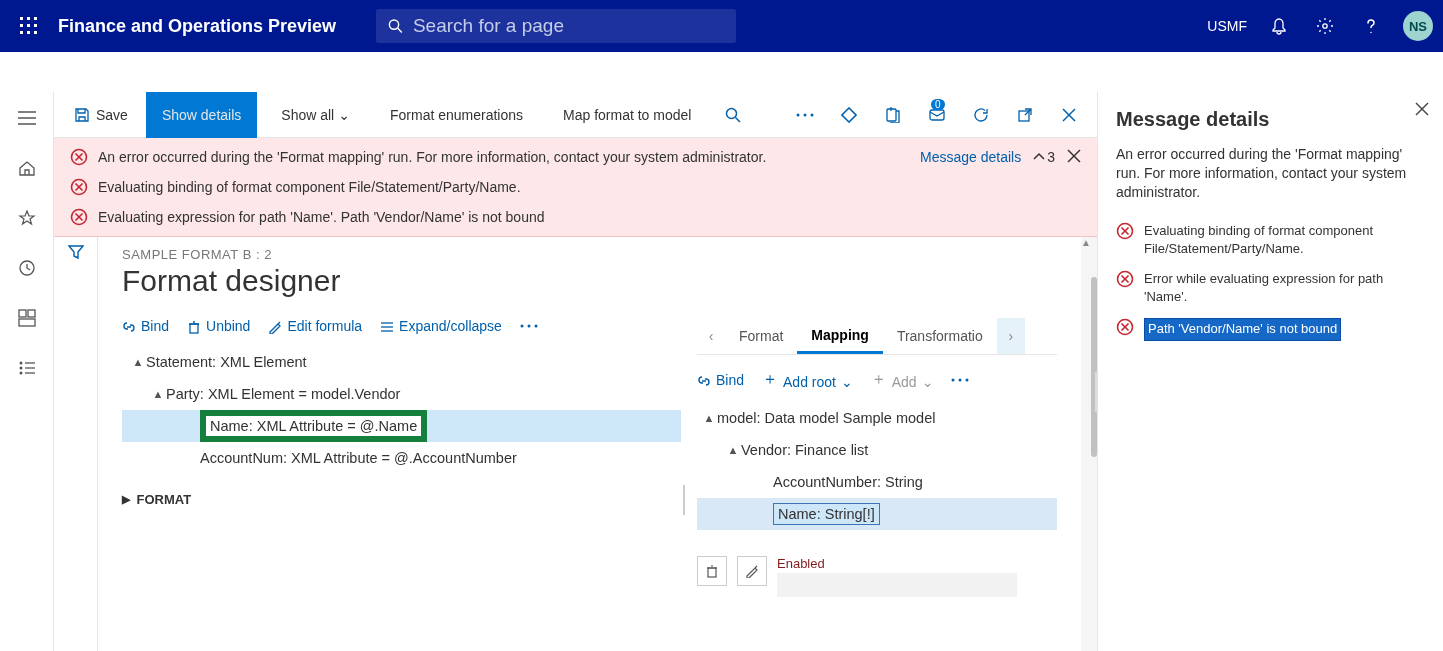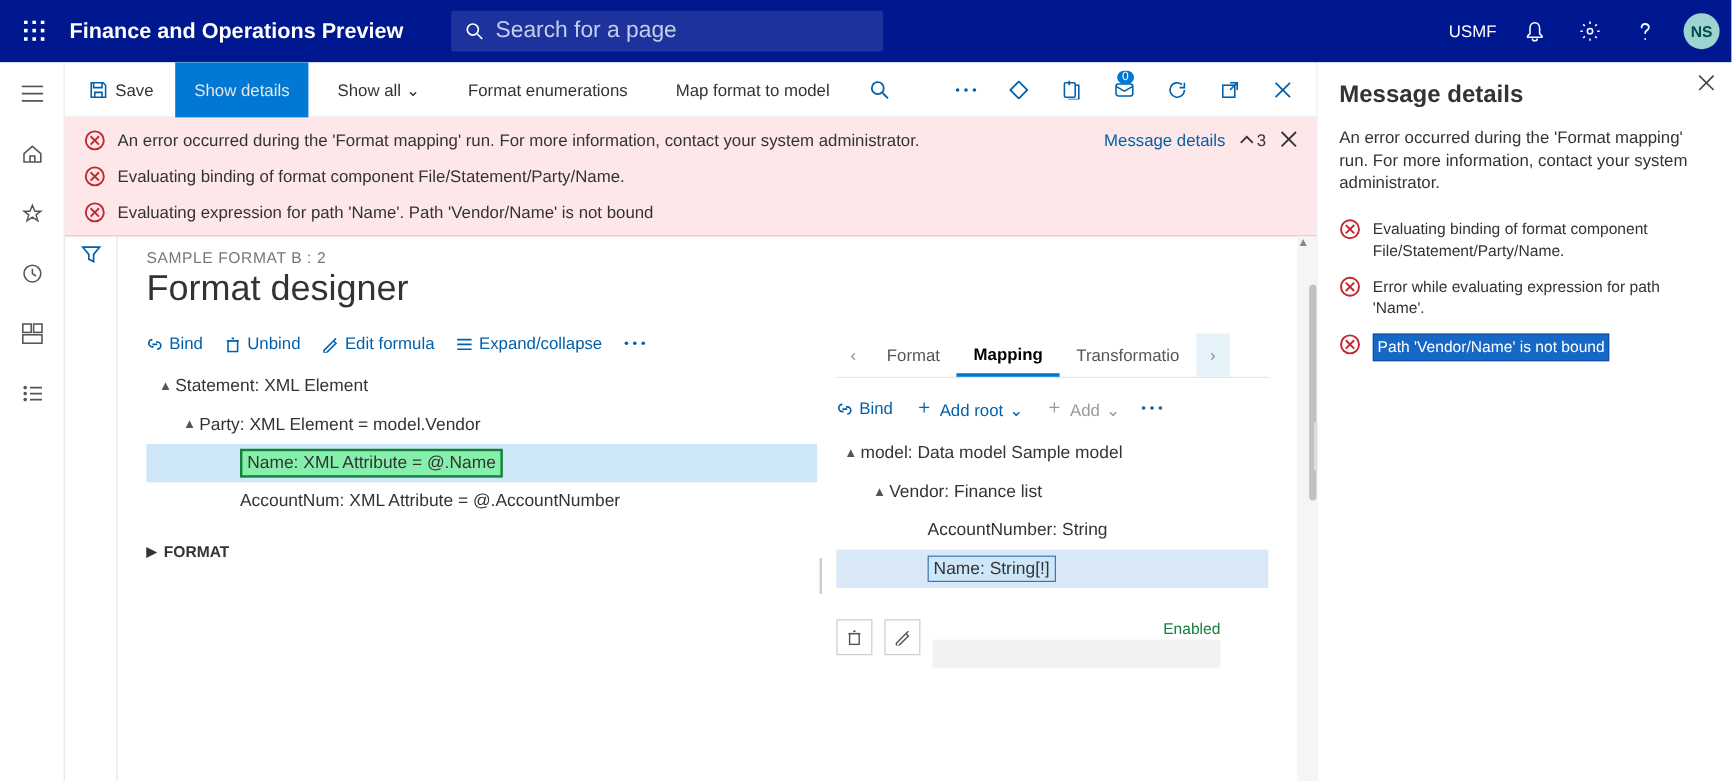--- a/index.html
+++ b/index.html
@@ -1,17 +1,17 @@
 <!DOCTYPE html>
 <html><head>
 <meta charset="utf-8">
 <style>
 * { box-sizing: border-box; margin: 0; padding: 0; }
 body { font-family: "Segoe UI", -apple-system, sans-serif; font-size: 14px; color: #333; overflow: hidden; }
-.app { display: flex; flex-direction: column; height: 651px; width: 1443px; }
+.app { display: flex; flex-direction: column; height: 651px; width: 1443px; gap: 40px; }
 
 
 .header { background: #00188f; color: #fff; height: 52px; display: flex; align-items: center; padding: 0 10px; }
 .header .waffle { width: 38px; height: 38px; display:flex; align-items:center; justify-content:center; cursor:pointer; }
 .header .app-title { font-size: 18px; font-weight: 600; margin-left: 10px; margin-right: 40px; white-space: nowrap; }
 .header .searchbox { display: flex; align-items: center; background: #1d329c; border-radius: 2px; height: 34px; width: 360px; padding: 0 12px; gap: 10px; }
 .header .searchbox input { background: transparent; border: none; color: #f97316; font-size: 19px; width: 100%; outline: none; }
 .header .searchbox input::placeholder { color: #c5cde9; }
 .header .spacer { flex: 1; }
 .header .right-items { display:flex; align-items:center; gap: 18px; }
@@ -60,21 +60,21 @@
 .pane-toolbar { display:flex; align-items:center; gap:18px; color:#0060ac; margin-bottom:12px; flex-wrap:wrap; }
 .pane-toolbar .tb-item { display:flex; align-items:flex-end; gap:5px; cursor:pointer; }
 .pane-toolbar .tb-item.disabled { color:#999; cursor:default; }
 .tree { font-size:14.5px; }
 .tree-row { display:flex; align-items:center; height:32px; padding-left:0; }
 .tree-row .caret { width:16px; text-align:center; color:#555; font-size:11px; }
 .tree-row.l1 { padding-left: 8px; }
 .tree-row.l2 { padding-left: 28px; }
 .tree-row.l3 { padding-left: 62px; }
 .tree-row.sel { background:#cde7f8; }
-.tree-row.sel .node-label { border:2px solid #15803d; padding:2px 4px; background:#86efac; }
+.tree-row.sel .node-label { border:6px solid #15803d; padding:2px 4px; background:#ffffff; }
 .node-label { padding:2px 0; }
 
 .splitter-v { width:6px; cursor:col-resize; position:relative; }
 .splitter-v::after { content:""; position:absolute; left:2px; top:50%; width:2px; height:30px; background:#ccc; }
 
 .right-pane { width:370px; display:flex; flex-direction:column; padding-left:10px; }
 .tabstrip { display:flex; align-items:center; gap:0; border-bottom:1px solid #e6e6e6; position:relative; }
 .tabstrip .nav-arrow { width:28px; height:36px; display:flex; align-items:center; justify-content:center; color:#888; cursor:pointer; }
 .tabstrip .nav-arrow.right { background:#e6f2fa; }
 .tabstrip .ts-tab { padding:8px 14px; color:#555; cursor:pointer; }
@@ -83,21 +83,21 @@
 .right-pane .pane-toolbar { margin-top:14px; }
 .right-tree .tree-row.l1 { padding-left:4px; }
 .right-tree .tree-row.l2 { padding-left:28px; }
 .right-tree .tree-row.l3 { padding-left:60px; }
 .right-tree .tree-row.sel .node-label { border:1px solid #3a77b4; padding:2px 4px; background:#cde7f8; }
 .right-tree .tree-row.sel2 { background:#d9e8f7; }
 
 .prop-row { display:flex; align-items:flex-start; gap:10px; margin-top:26px; }
 .prop-row .sq { width:30px; height:30px; border:1px solid #ccc; display:flex; align-items:center; justify-content:center; color:#555; cursor:pointer; }
 .prop-row .field { display:flex; flex-direction:column; }
-.prop-row .field label { font-size:13px; color:#15803d;text-align:right; }
+.prop-row .field label { font-size:13px; color:#7f1d1d; }
 .prop-row .field .val { width:240px; height:24px; background:#f2f2f2; margin-top:2px; }
 
 .details-sec { display:flex; align-items:center; gap:6px; margin-top:18px; font-weight:600; font-size:13px; color:#333; }
 .details-sec .caret { font-size:11px; }
 
 
 .scrollbar-v { width:16px; background:#f5f5f5; display:flex; justify-content:center; }
 .scrollbar-v .thumb { width:8px; background:#c1c1c1; border-radius:4px; margin-top:40px; height:180px; }
 .scroll-arrow { height:16px; font-size:10px; color:#888; text-align:center; }
 

